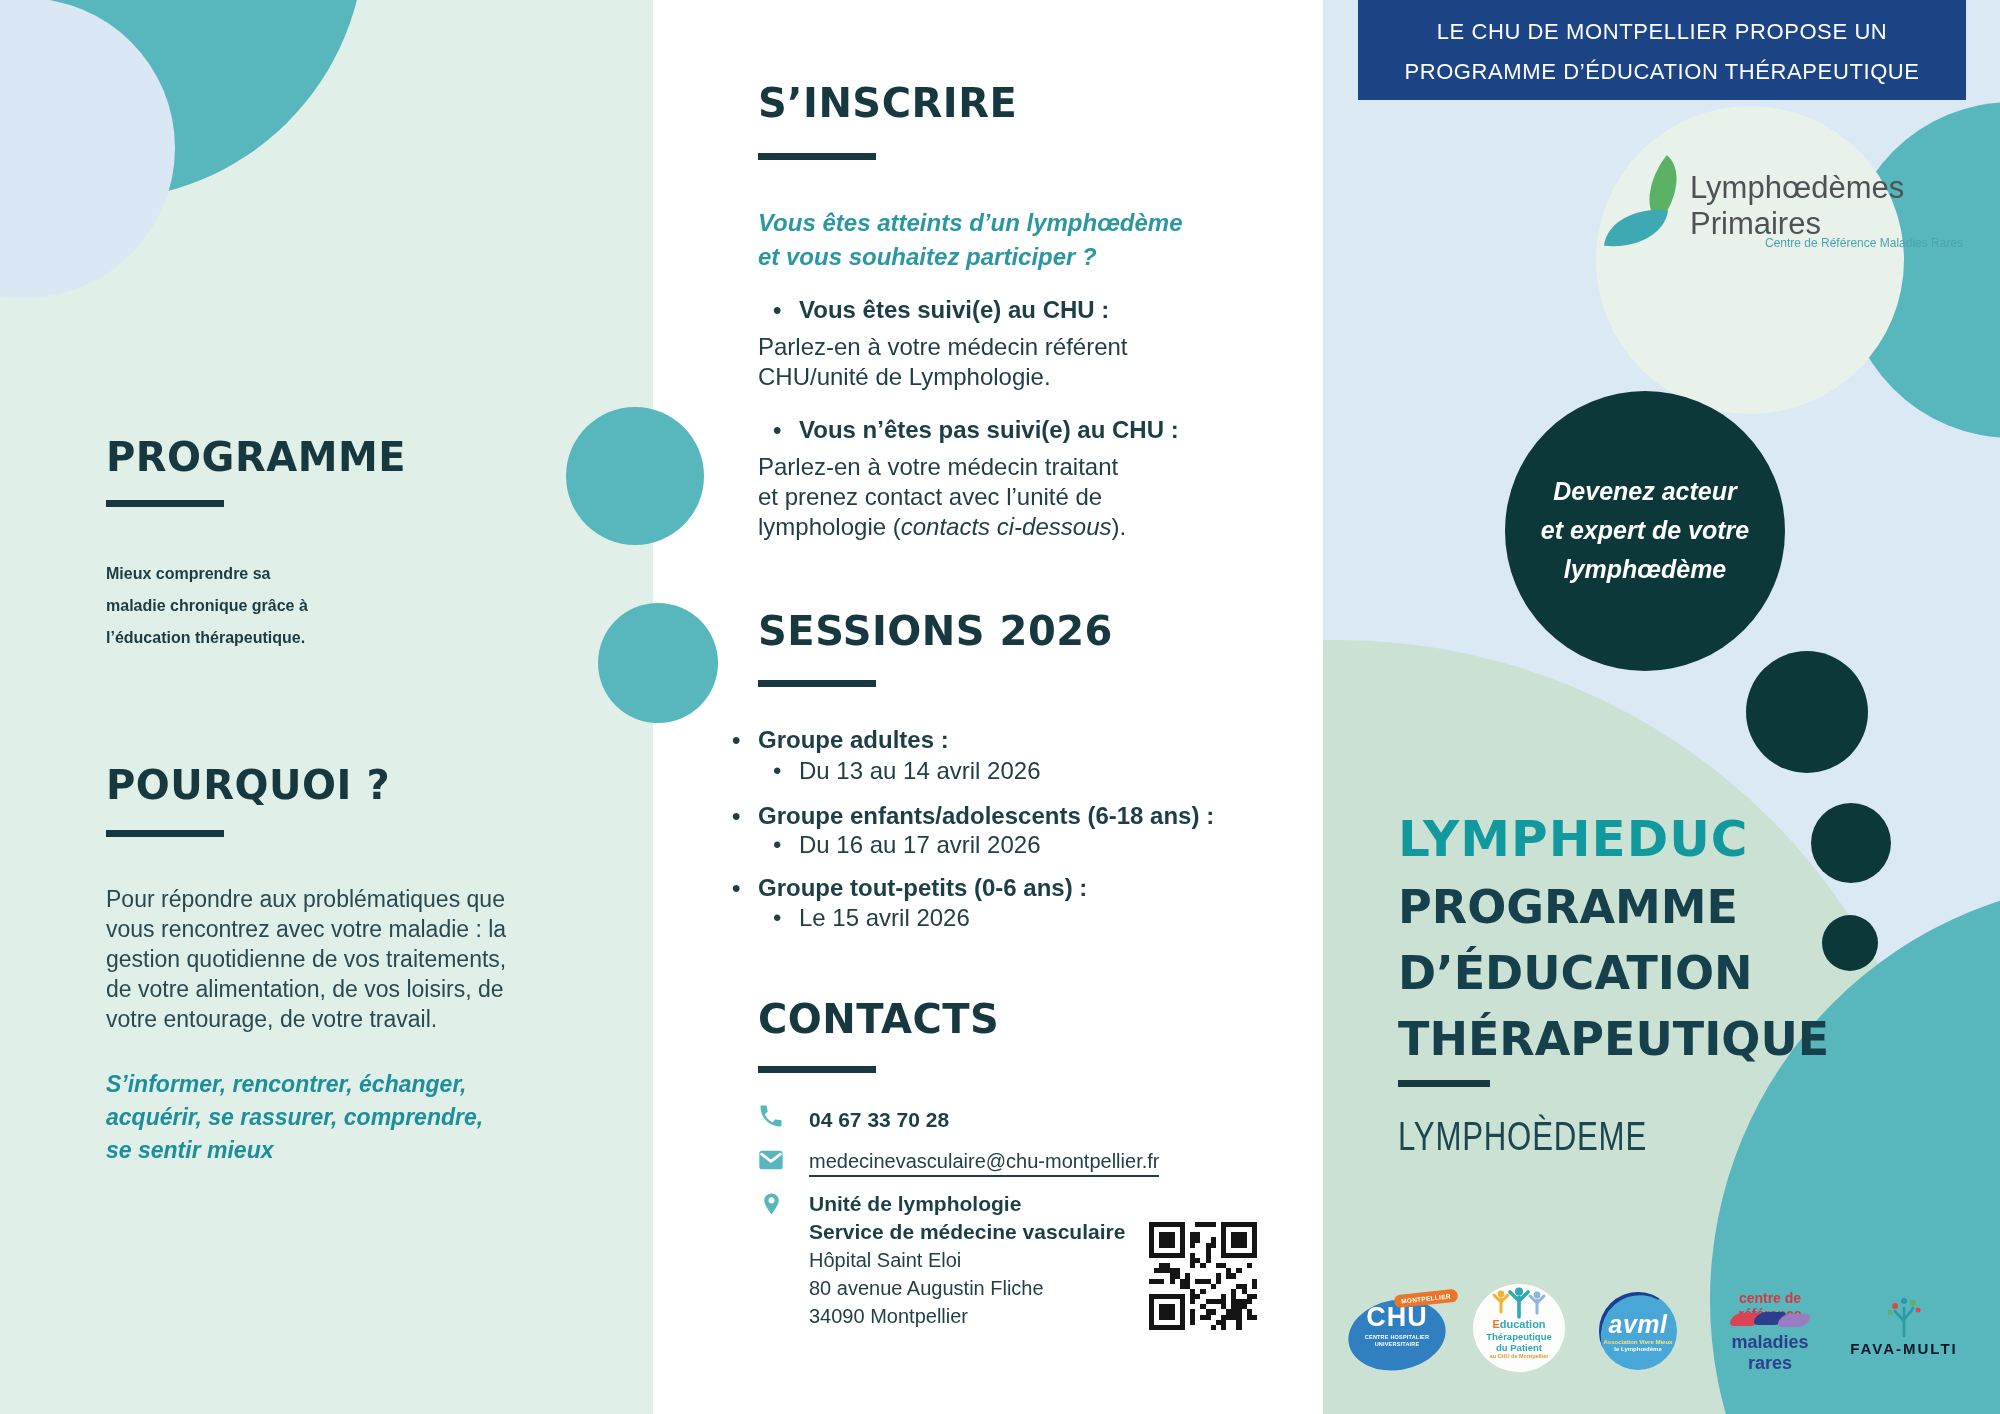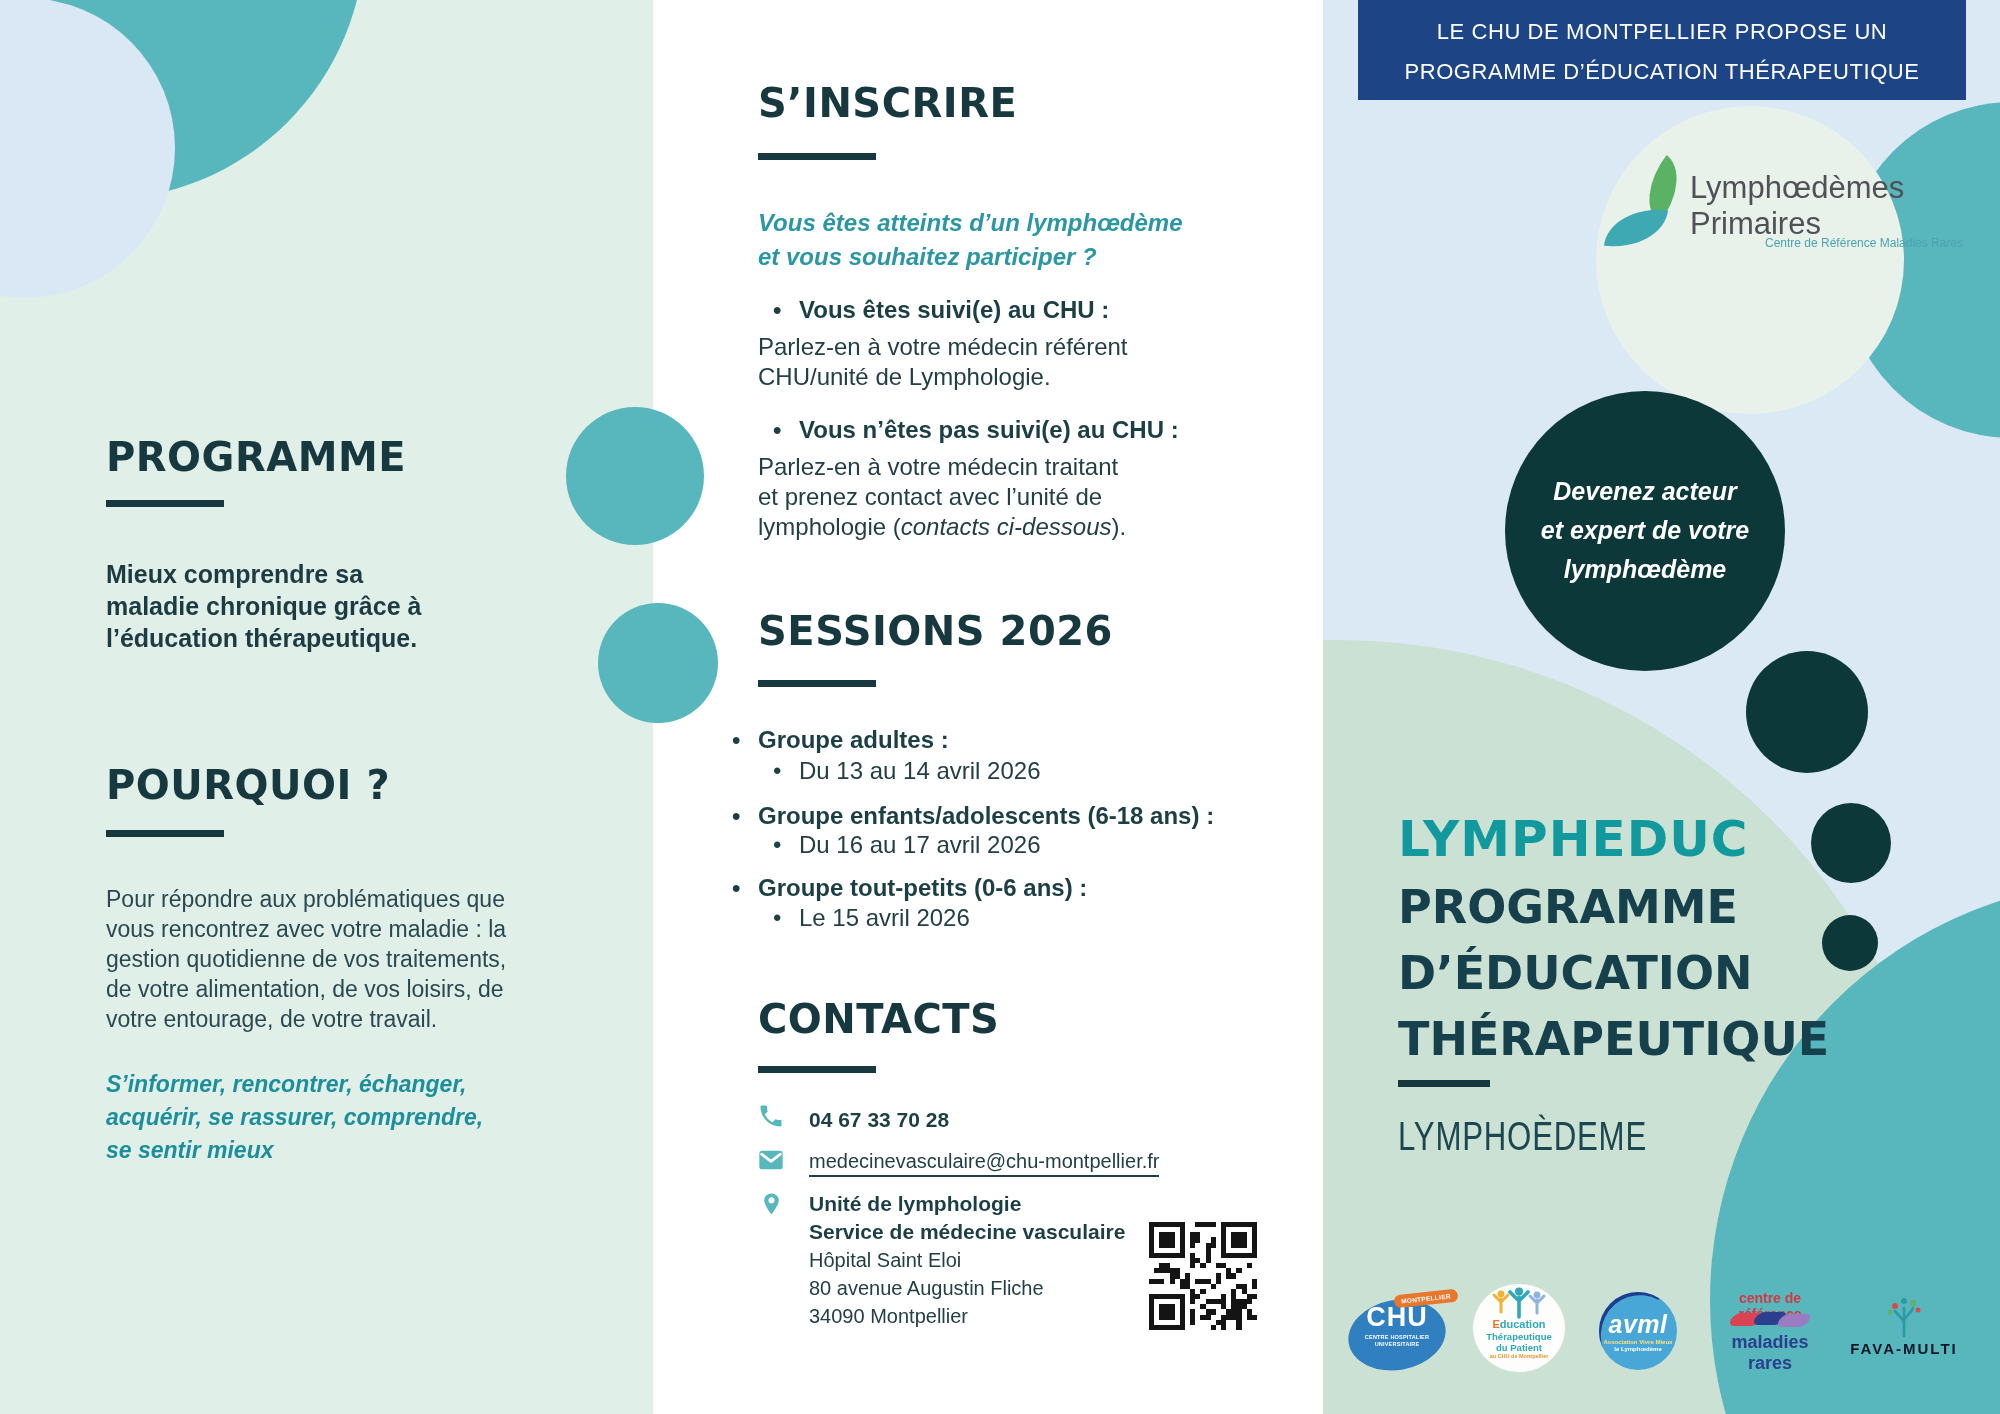--- a/index.html
+++ b/index.html
@@ -11,21 +11,21 @@
   #panel-left{position:absolute;left:0;top:0;width:653px;height:1414px;background:#e0efe8;overflow:hidden}
   #panel-mid{position:absolute;left:653px;top:0;width:670px;height:1414px;background:#ffffff}
   #panel-right{position:absolute;left:1323px;top:0;width:677px;height:1414px;background:#dbe9f5;overflow:hidden}
   
   .h2{position:absolute;font-family:"DejaVu Sans",sans-serif;font-weight:700;font-size:40px;
       letter-spacing:.5px;color:#17383f;white-space:nowrap}
   .rule{position:absolute;width:118px;height:7px;background:#17383f}
   .lines{position:absolute;white-space:nowrap}
   .lines div{white-space:nowrap}
   
-  .mieux{font-size:25px;font-weight:700;line-height:32px;color:#1c3b42}
+  .mieux{font-size:16px;font-weight:700;line-height:32px;color:#1c3b42}
   .para{font-size:23px;line-height:30px;color:#2a4850}
   .teal-em{font-size:23px;font-weight:700;font-style:italic;line-height:33px;color:#1d8f9a}
   
   .intro{font-size:24px;font-weight:700;font-style:italic;line-height:34px;color:#2b97a3}
   .blabel{position:absolute;font-size:24px;font-weight:700;color:#1c3e45;white-space:nowrap}
   .blabel::before{content:"•";position:absolute;left:-26px;top:0;color:#1c3e45}
   .body-lines{font-size:24px;line-height:30px;color:#223f46}
   .date-row{position:absolute;font-size:24px;color:#223f46;white-space:nowrap}
   .date-row::before{content:"•";position:absolute;left:-26px;top:0;color:#223f46}
   .it{font-style:italic}

